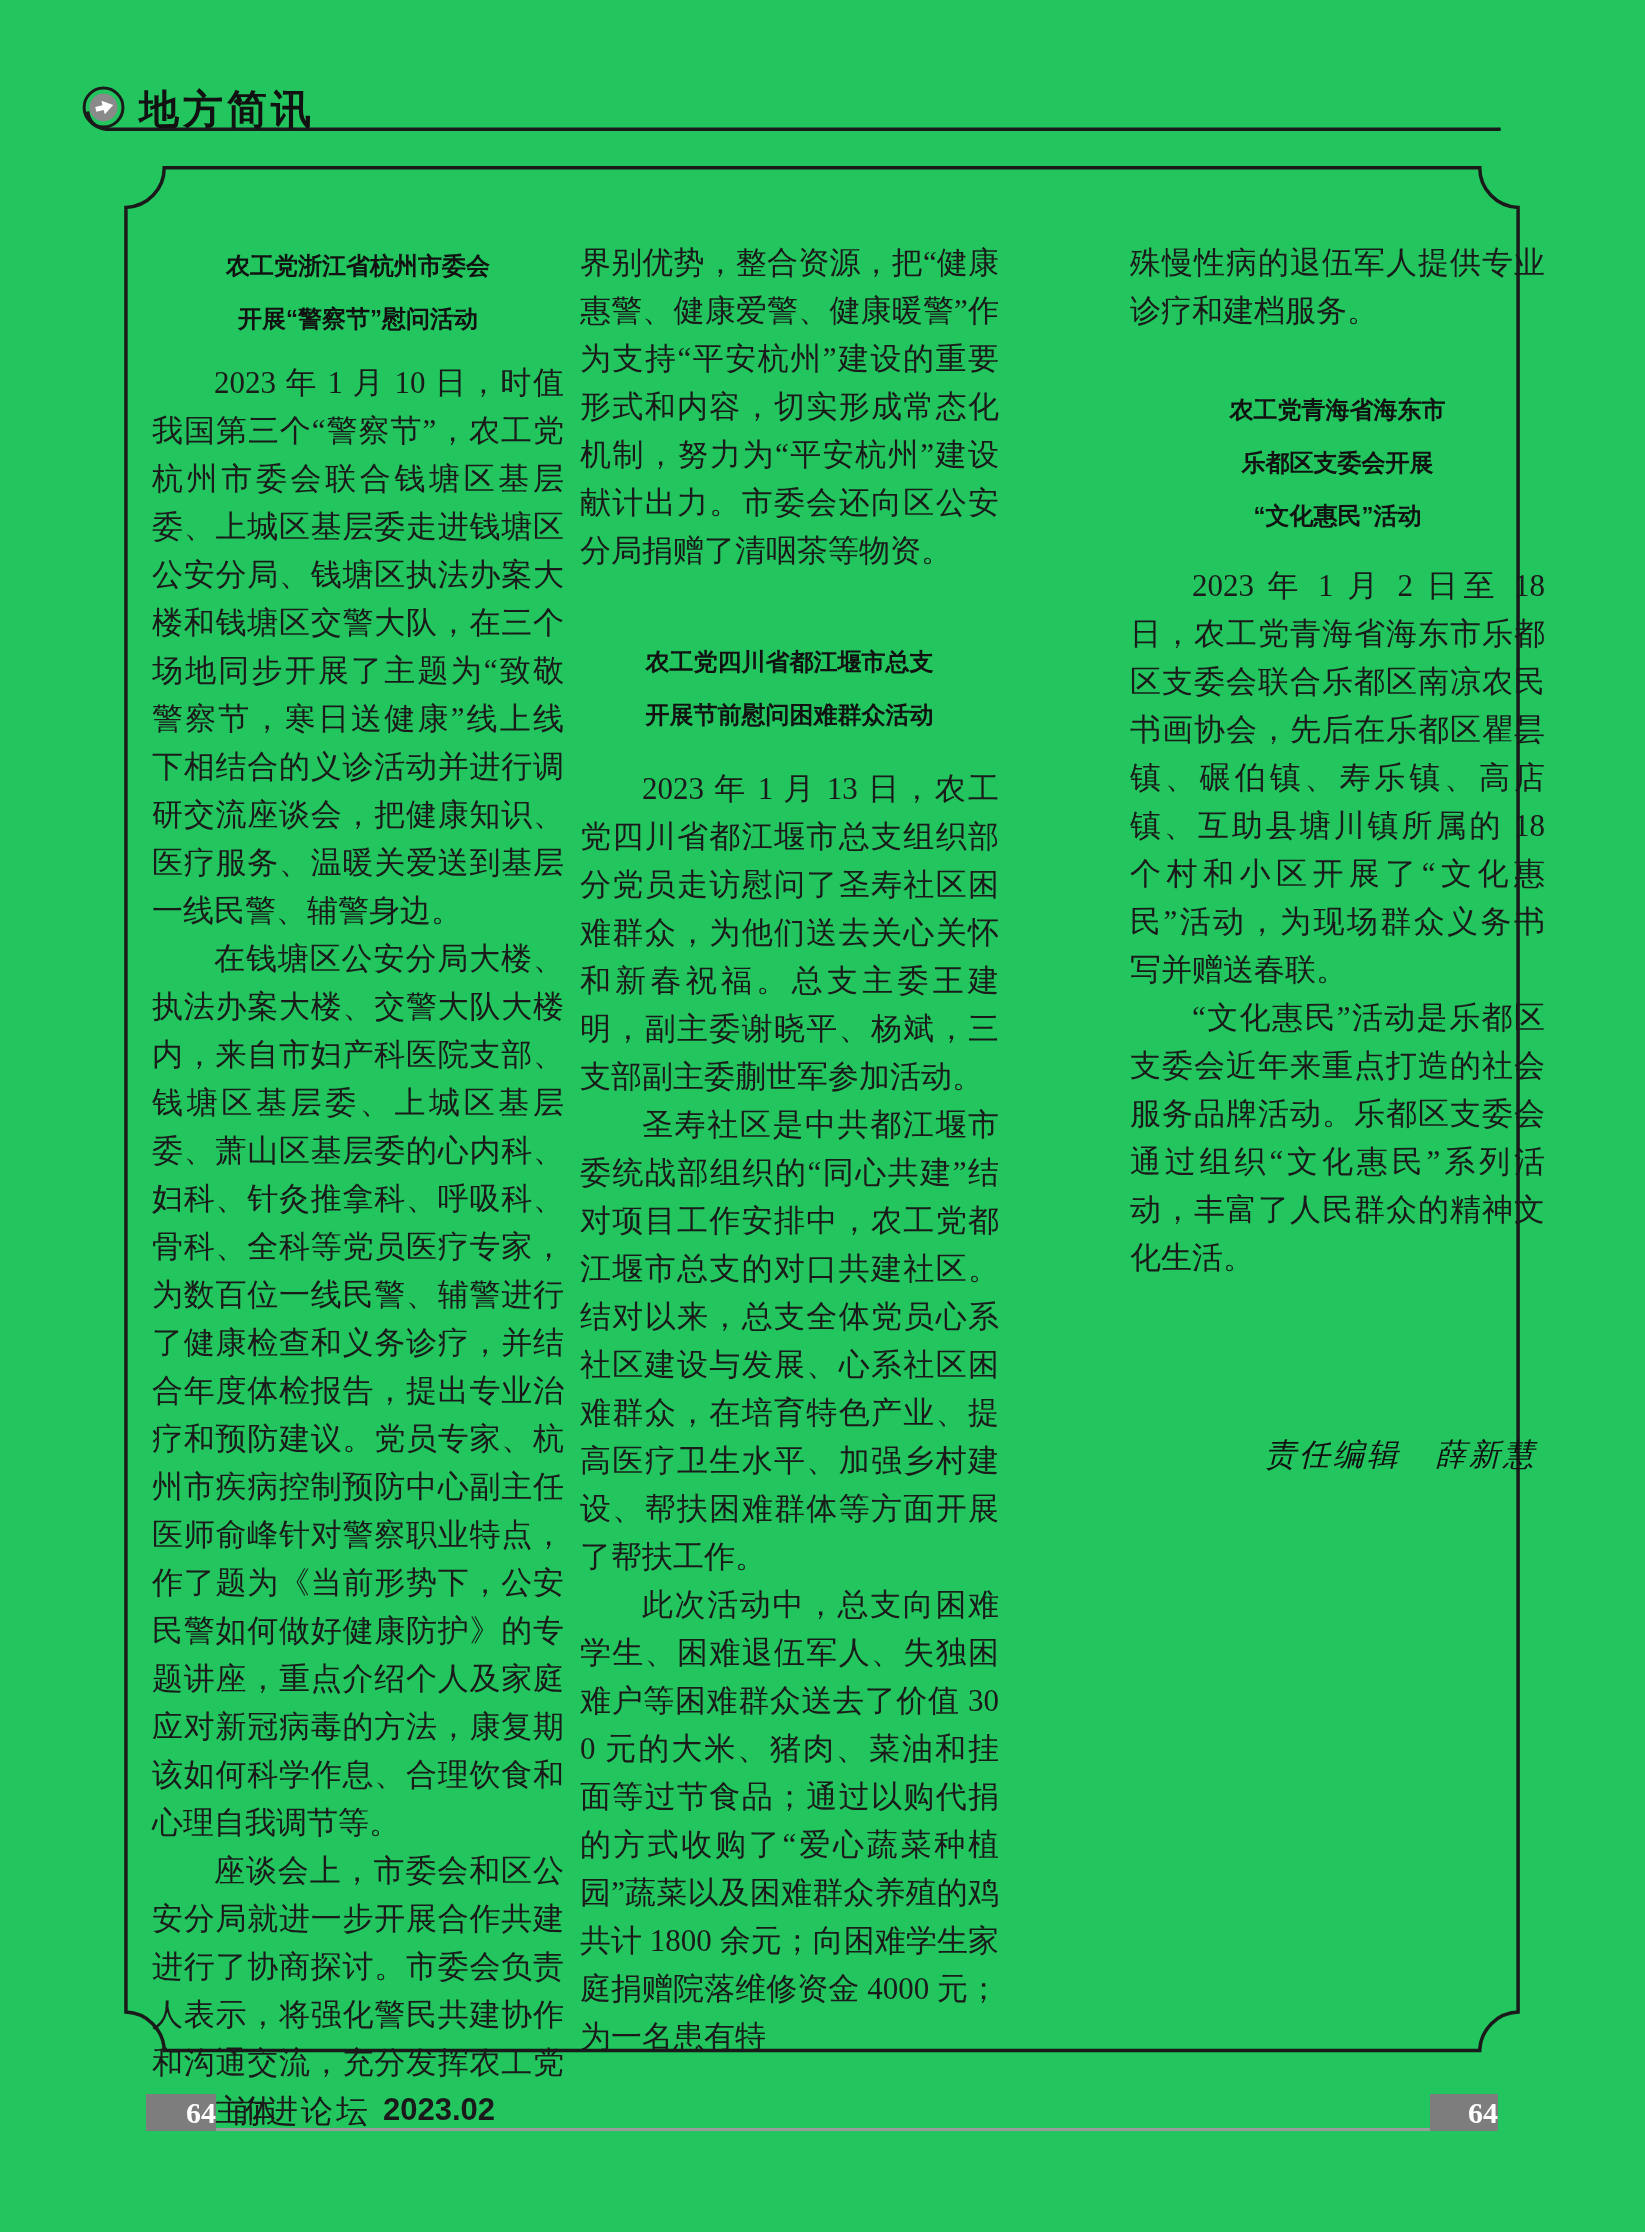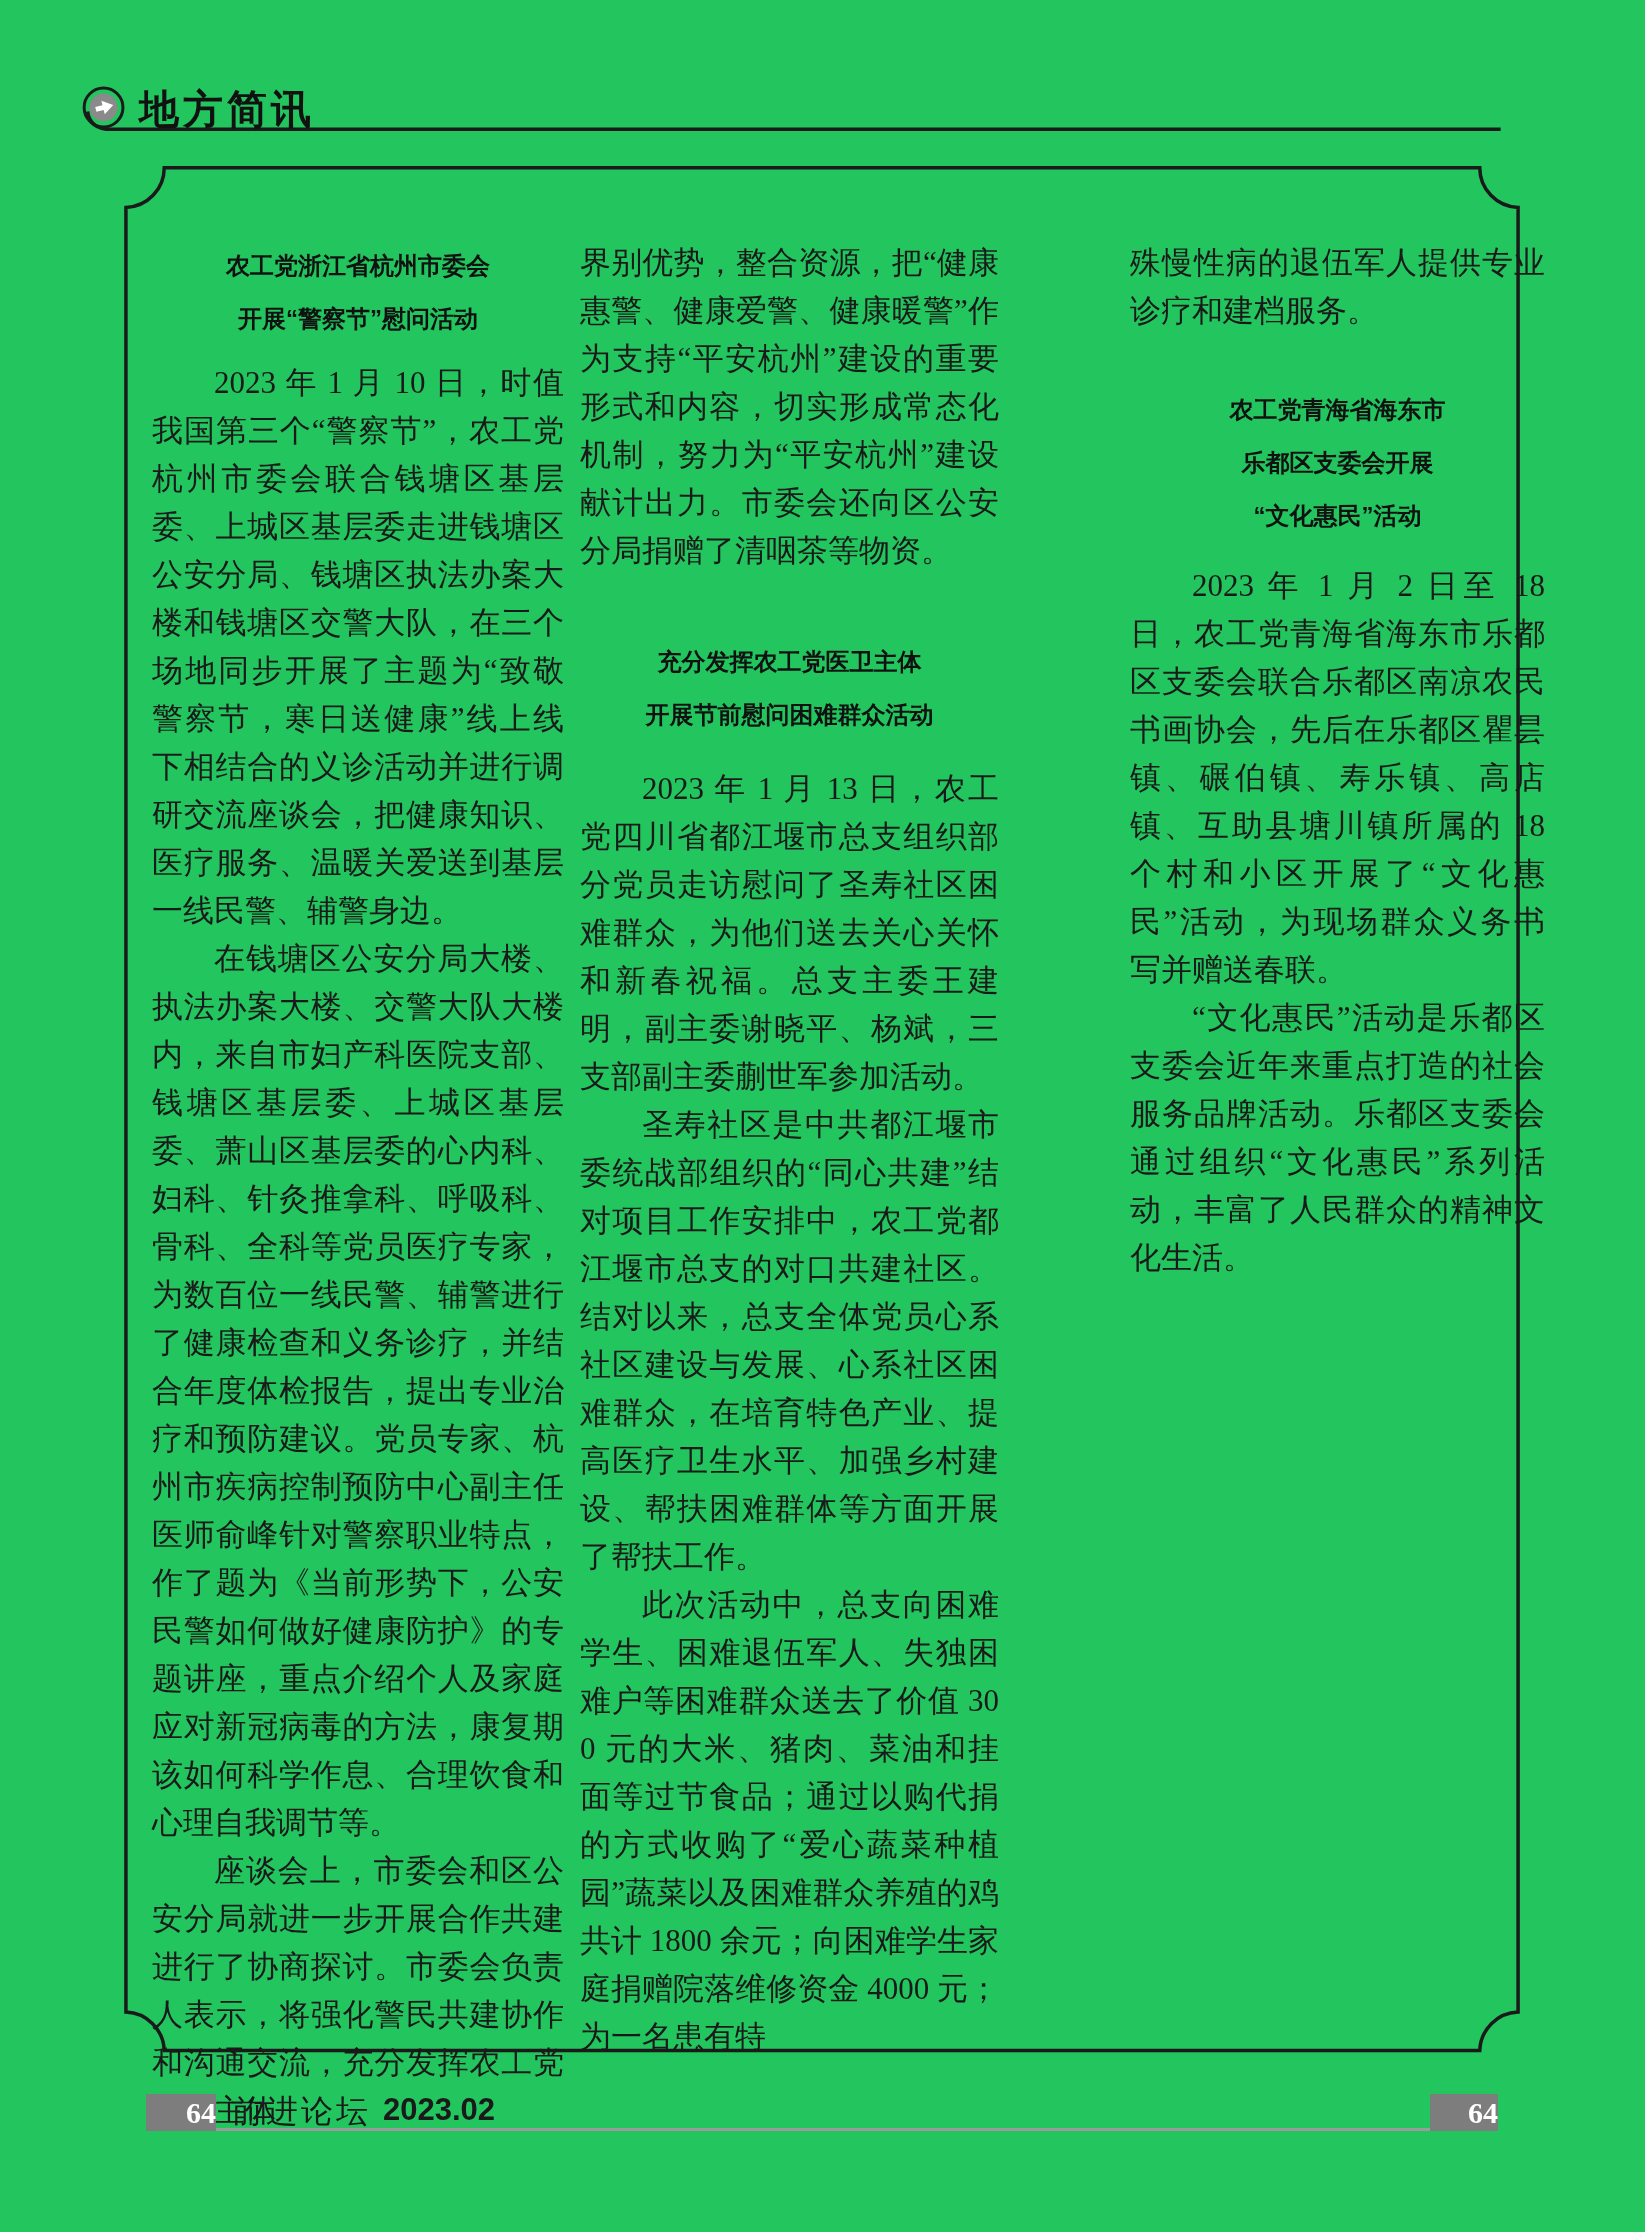--- a/index.html
+++ b/index.html
@@ -66,37 +66,38 @@
       <div>开展“警察节”慰问活动</div>
     </div>
     <p>2023 年 1 月 10 日，时值我国第三个“警察节”，农工党杭州市委会联合钱塘区基层委、上城区基层委走进钱塘区公安分局、钱塘区执法办案大楼和钱塘区交警大队，在三个场地同步开展了主题为“致敬警察节，寒日送健康”线上线下相结合的义诊活动并进行调研交流座谈会，把健康知识、医疗服务、温暖关爱送到基层一线民警、辅警身边。</p>
     <p>在钱塘区公安分局大楼、执法办案大楼、交警大队大楼内，来自市妇产科医院支部、钱塘区基层委、上城区基层委、萧山区基层委的心内科、妇科、针灸推拿科、呼吸科、骨科、全科等党员医疗专家，为数百位一线民警、辅警进行了健康检查和义务诊疗，并结合年度体检报告，提出专业治疗和预防建议。党员专家、杭州市疾病控制预防中心副主任医师俞峰针对警察职业特点，作了题为《当前形势下，公安民警如何做好健康防护》的专题讲座，重点介绍个人及家庭应对新冠病毒的方法，康复期该如何科学作息、合理饮食和心理自我调节等。</p>
     <p>座谈会上，市委会和区公安分局就进一步开展合作共建进行了协商探讨。市委会负责人表示，将强化警民共建协作和沟通交流，充分发挥农工党医卫主体</p>
   </div>
 
   <div class="col" id="col2">
     <p class="cont">界别优势，整合资源，把“健康惠警、健康爱警、健康暖警”作为支持“平安杭州”建设的重要形式和内容，切实形成常态化机制，努力为“平安杭州”建设献计出力。市委会还向区公安分局捐赠了清咽茶等物资。</p>
     <div class="art-title">
-      <div>充分发挥农工党医卫主体</div>
+      <div>农工党四川省都江堰市总支</div>
       <div>开展节前慰问困难群众活动</div>
     </div>
     <p>2023 年 1 月 13 日，农工党四川省都江堰市总支组织部分党员走访慰问了圣寿社区困难群众，为他们送去关心关怀和新春祝福。总支主委王建明，副主委谢晓平、杨斌，三支部副主委蒯世军参加活动。</p>
     <p>圣寿社区是中共都江堰市委统战部组织的“同心共建”结对项目工作安排中，农工党都江堰市总支的对口共建社区。结对以来，总支全体党员心系社区建设与发展、心系社区困难群众，在培育特色产业、提高医疗卫生水平、加强乡村建设、帮扶困难群体等方面开展了帮扶工作。</p>
     <p>此次活动中，总支向困难学生、困难退伍军人、失独困难户等困难群众送去了价值 300 元的大米、猪肉、菜油和挂面等过节食品；通过以购代捐的方式收购了“爱心蔬菜种植园”蔬菜以及困难群众养殖的鸡共计 1800 余元；向困难学生家庭捐赠院落维修资金 4000 元；为一名患有特</p>
   </div>
 
   <div class="col" id="col3">
     <p class="cont">殊慢性病的退伍军人提供专业诊疗和建档服务。</p>
     <div class="art-title">
       <div>农工党青海省海东市</div>
       <div>乐都区支委会开展</div>
       <div>“文化惠民”活动</div>
     </div>
     <p>2023 年 1 月 2 日至 18 日，农工党青海省海东市乐都区支委会联合乐都区南凉农民书画协会，先后在乐都区瞿昙镇、碾伯镇、寿乐镇、高店镇、互助县塘川镇所属的 18 个村和小区开展了“文化惠民”活动，为现场群众义务书写并赠送春联。</p>
     <p>“文化惠民”活动是乐都区支委会近年来重点打造的社会服务品牌活动。乐都区支委会通过组织“文化惠民”系列活动，丰富了人民群众的精神文化生活。</p>
+    <div class="editor">责任编辑　薛新慧</div>
   </div>
 
   <div class="footer-rule"></div>
   <div class="page-badge" id="badge-left">64</div>
   <div class="journal">前进论坛</div>
   <div class="issue">2023.02</div>
   <div class="page-badge" id="badge-right">64</div>
 
 </div>
 

